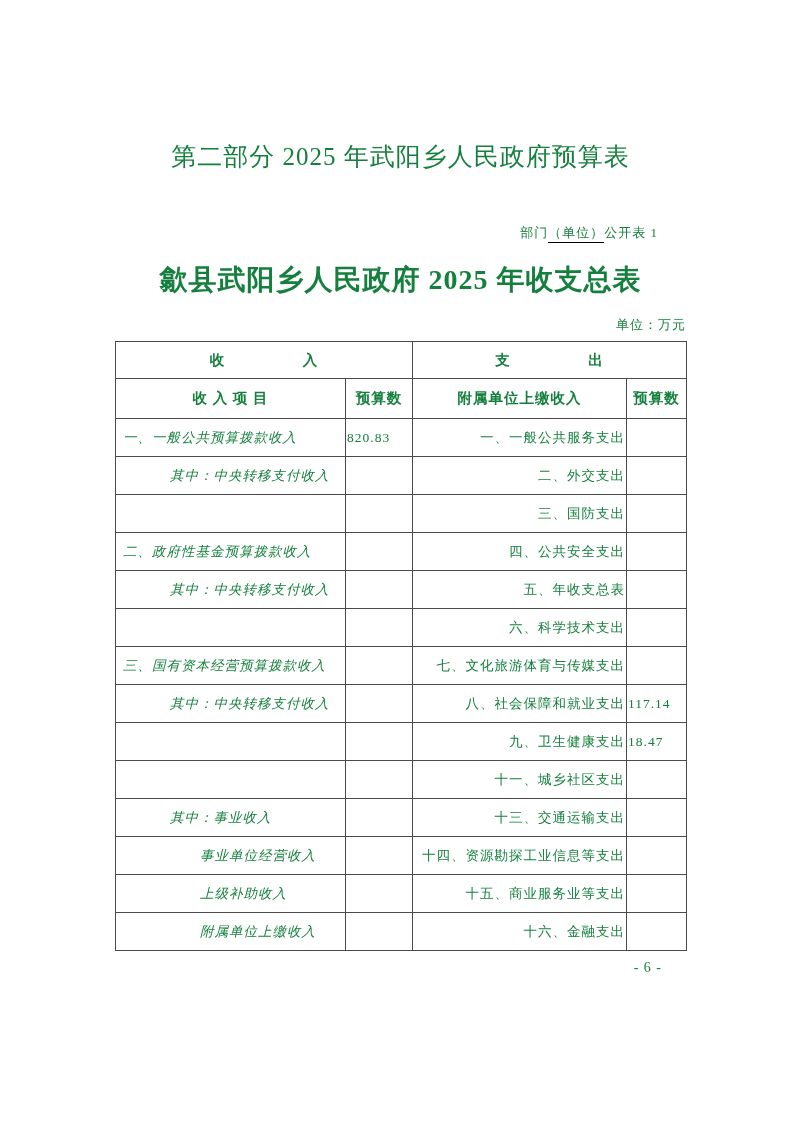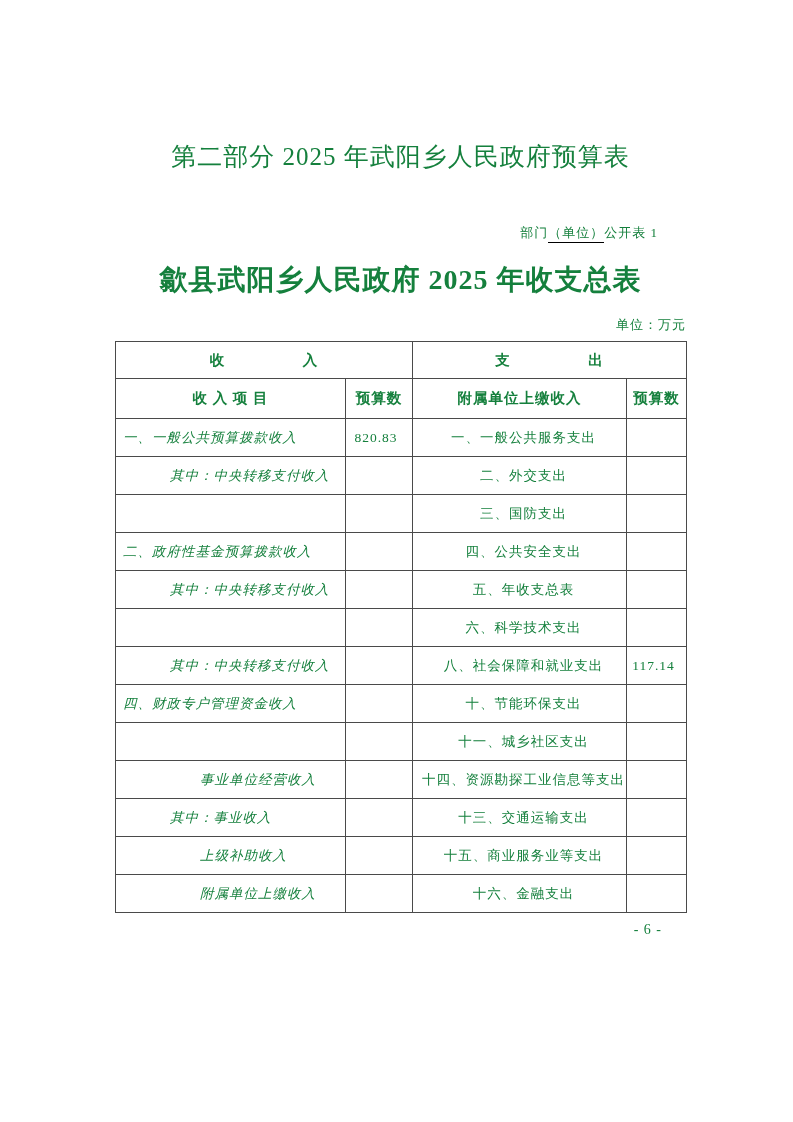--- a/index.html
+++ b/index.html
@@ -31,22 +31,22 @@
     border: 1px solid #4a4a4a; overflow: hidden; white-space: nowrap;
     vertical-align: middle; box-sizing: border-box;
   }
   .budget-table thead th { font-weight: 700; text-align: center; font-size: 14.5px; letter-spacing: 1px; }
   tr.group-row th { height: 37px; }
   tr.col-row th { height: 40px; }
   .budget-table tbody td { height: 38px; font-size: 13.5px; letter-spacing: 1px; }
   td.c-item { text-align: left; padding-left: 7px; font-style: italic; }
   td.c-item.ind1 { padding-left: 54px; }
   td.c-item.ind2 { padding-left: 84px; }
-  td.c-exp { text-align: center; padding-left: 9px; }
-  td.c-num, td.c-num2 { text-align: center; padding-right: 7px; font-size: 14px; letter-spacing: 0; }
+  td.c-exp { text-align: right; padding-left: 9px; }
+  td.c-num, td.c-num2 { text-align: left; padding-right: 7px; font-size: 14px; letter-spacing: 0; }
   .page-number { margin-top: 9px; text-align: right; padding-right: 24px; font-size: 14px; letter-spacing: 1px; }
 </style>
 </head>
 <body>
 
 <div class="page">
 
   <h1 class="section-title">第二部分 2025 年武阳乡人民政府预算表</h1>
 
   <div class="form-label"><span>部门</span><span class="u">（单位）</span><span>公开表 1</span></div>
@@ -105,47 +105,53 @@
     <td class="c-exp">五、年收支总表</td>
     <td class="c-num2"></td>
   </tr>
         <tr>
     <td class="c-item ind0"></td>
     <td class="c-num"></td>
     <td class="c-exp">六、科学技术支出</td>
     <td class="c-num2"></td>
   </tr>
         <tr>
+    <td class="c-item ind0">三、国有资本经营预算拨款收入</td>
+    <td class="c-num"></td>
+    <td class="c-exp">七、文化旅游体育与传媒支出</td>
+    <td class="c-num2"></td>
+  </tr>
+        <tr>
     <td class="c-item ind1">其中：中央转移支付收入</td>
     <td class="c-num"></td>
     <td class="c-exp">八、社会保障和就业支出</td>
     <td class="c-num2">117.14</td>
   </tr>
         <tr>
-    <td class="c-item ind0">四、财政专户管理资金收入</td>
+    <td class="c-item ind0"></td>
     <td class="c-num"></td>
-    <td class="c-exp">十、节能环保支出</td>
-    <td class="c-num2"></td>
+    <td class="c-exp">九、卫生健康支出</td>
+    <td class="c-num2">18.47</td>
   </tr>
         <tr>
     <td class="c-item ind0"></td>
     <td class="c-num"></td>
     <td class="c-exp">十一、城乡社区支出</td>
     <td class="c-num2"></td>
   </tr>
         <tr>
+    <td class="c-item ind1">其中：事业收入</td>
+    <td class="c-num"></td>
+    <td class="c-exp">十三、交通运输支出</td>
+    <td class="c-num2"></td>
+  </tr>
+        <tr>
     <td class="c-item ind2">事业单位经营收入</td>
     <td class="c-num"></td>
     <td class="c-exp">十四、资源勘探工业信息等支出</td>
-    <td class="c-num2"></td>
-  </tr>
-        <tr>
-    <td class="c-item ind1">其中：事业收入</td>
-    <td class="c-num"></td>
-    <td class="c-exp">十三、交通运输支出</td>
     <td class="c-num2"></td>
   </tr>
         <tr>
     <td class="c-item ind2">上级补助收入</td>
     <td class="c-num"></td>
     <td class="c-exp">十五、商业服务业等支出</td>
     <td class="c-num2"></td>
   </tr>
         <tr>
     <td class="c-item ind2">附属单位上缴收入</td>

